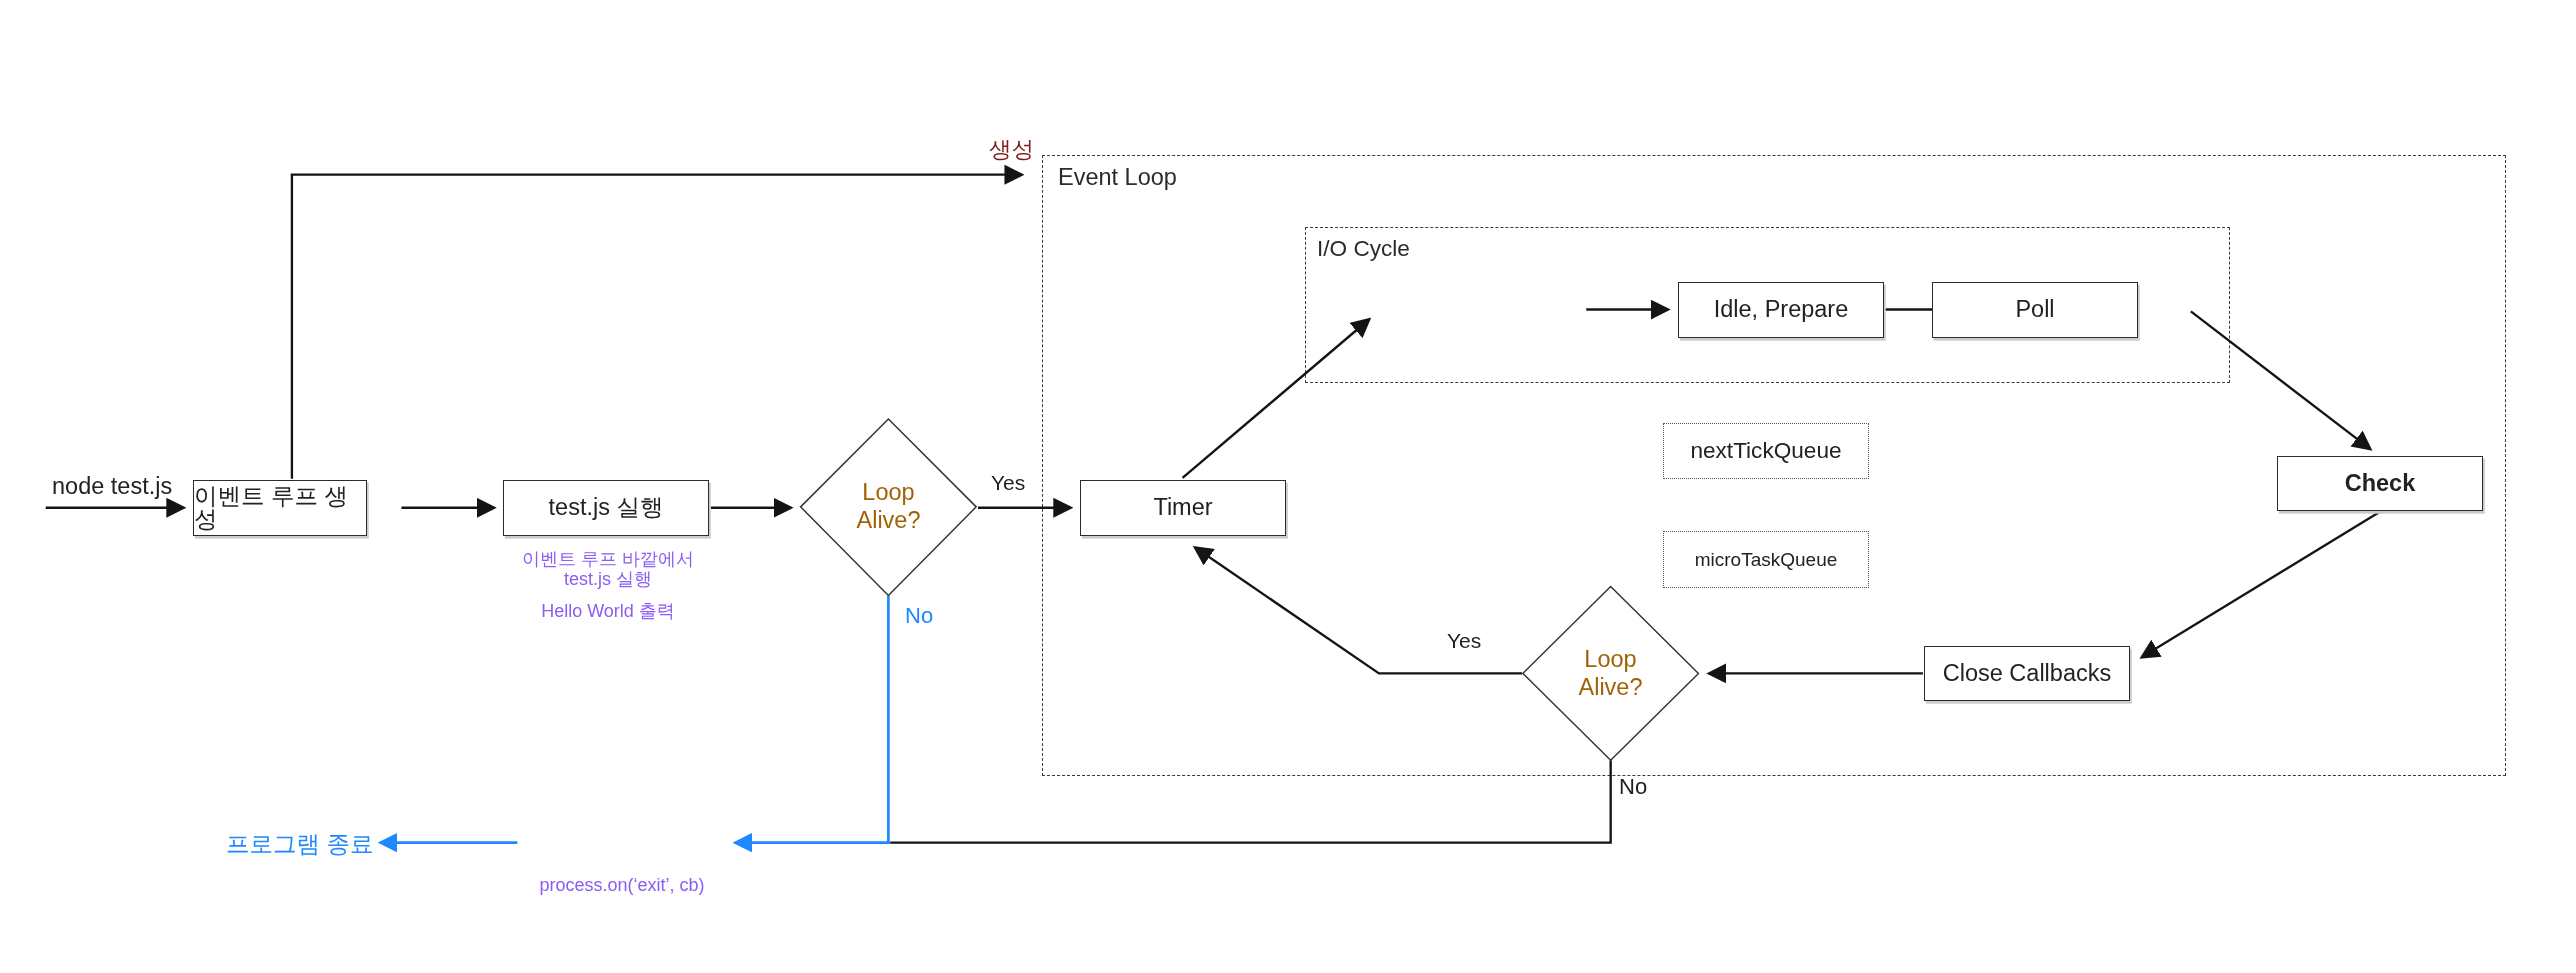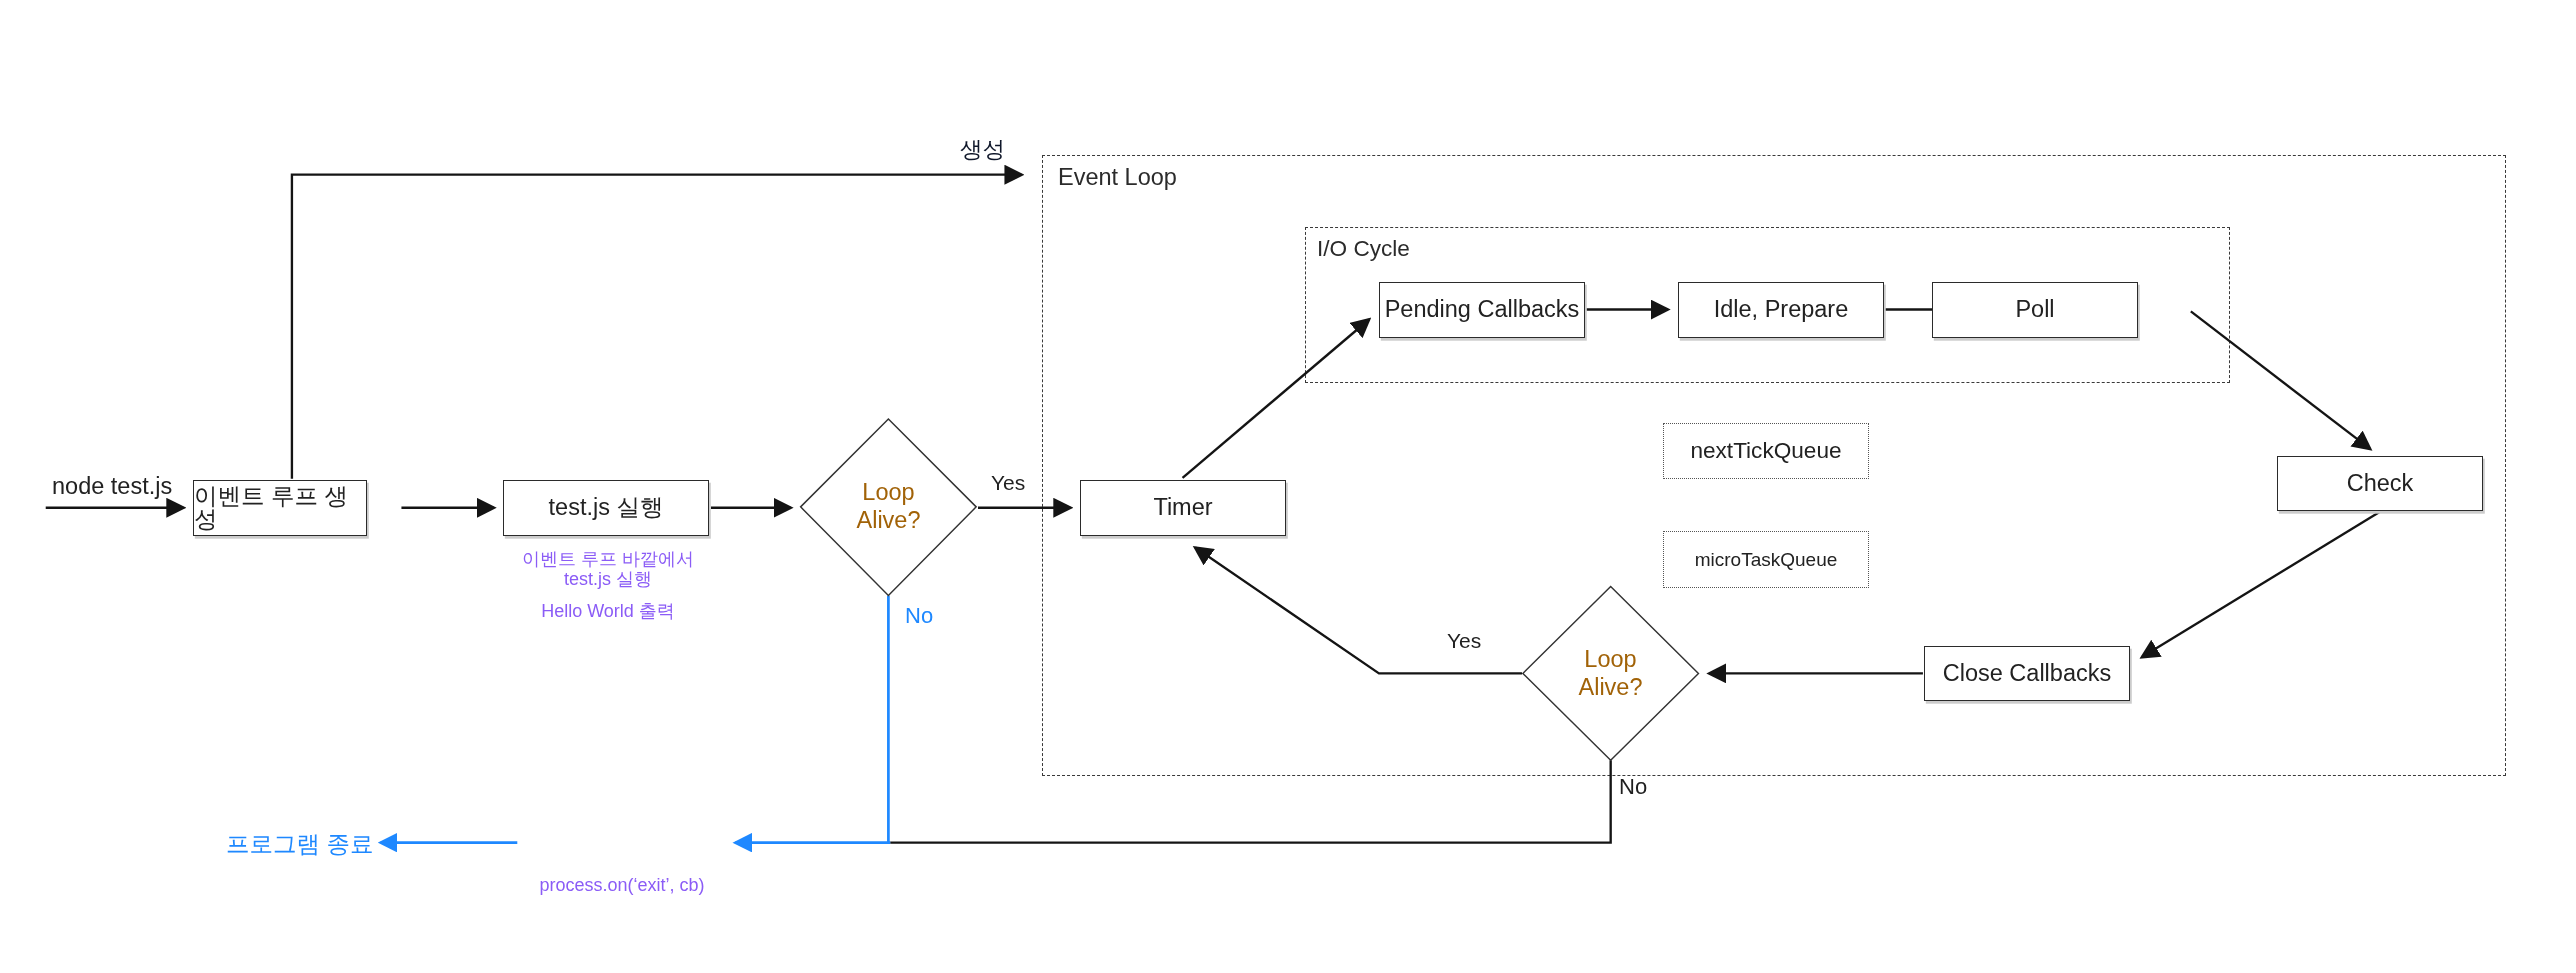--- a/index.html
+++ b/index.html
@@ -40,21 +40,21 @@
   }
   .lbl{
     position:absolute;z-index:2;white-space:nowrap;
   }
   .diamond-label{
     position:absolute;z-index:2;
     width:145px;text-align:center;
     font-size:23.5px;line-height:28px;color:#a16207;
   }
   .edge-label{font-size:21px;color:#1f1f1f;}
-  .kr-label{font-size:22.6px;color:#0f172a;}
+  .kr-label{font-size:22.6px;color:#7f1d1d;margin-left:29px;}
   .blue-text{color:var(--accent);}
   .caption{
     position:absolute;z-index:2;
     width:272px;text-align:center;
     font-size:18px;line-height:20px;color:#8b5cf6;
   }
   .caption .gap{height:11.8px;}
   .small-note{font-size:18px;}
 </style>
 </head>
@@ -104,27 +104,26 @@
       <polygon points="1779,648 1876,744 1779,840 1682,744"></polygon>
     </g>
   </svg>
 
   <div class="node" style="left:193px;top:480px;width:174px;height:56px;">이벤트 루프 생성</div>
 
   <div class="node" style="left:503px;top:480px;width:206px;height:56px;">test.js 실행</div>
 
   <div class="node" style="left:1080px;top:480px;width:206px;height:56px;">Timer</div>
 
-  <div class="node" style="left:1379px;top:282px;width:206px;height:56px;">Pending Callbacks</div>
 
   <div class="node" style="left:1678px;top:282px;width:206px;height:56px;">Idle, Prepare</div>
 
   <div class="node" style="left:1932px;top:282px;width:206px;height:56px;">Poll</div>
 
-  <div class="node" style="left:2277px;top:456px;width:206px;height:55px;">Check</div>
+  <div class="node" style="left:2277px;top:456px;width:206px;height:55px;font-weight:bold;">Check</div>
 
   <div class="node dotted" style="left:1663px;top:423px;width:206px;height:56px;font-size:22.6px;">nextTickQueue</div>
 
   <div class="node" style="left:1924px;top:646px;width:206px;height:55px;">Close Callbacks</div>
 
   <div class="node dotted" style="left:1663px;top:531px;width:206px;height:57px;font-size:19px;">microTaskQueue</div>
 
 
   <div class="diamond-label" style="left:816px;top:478px;">
     <div>Loop</div>

